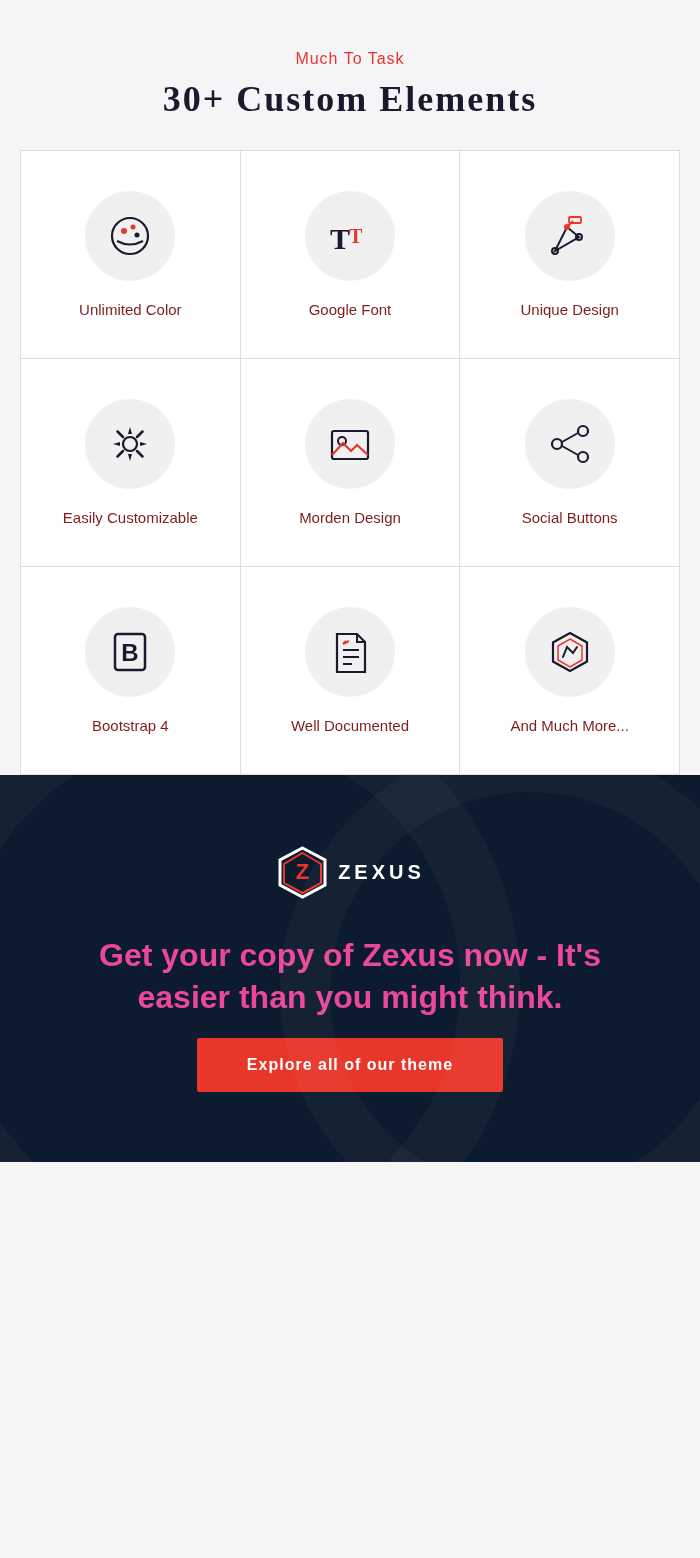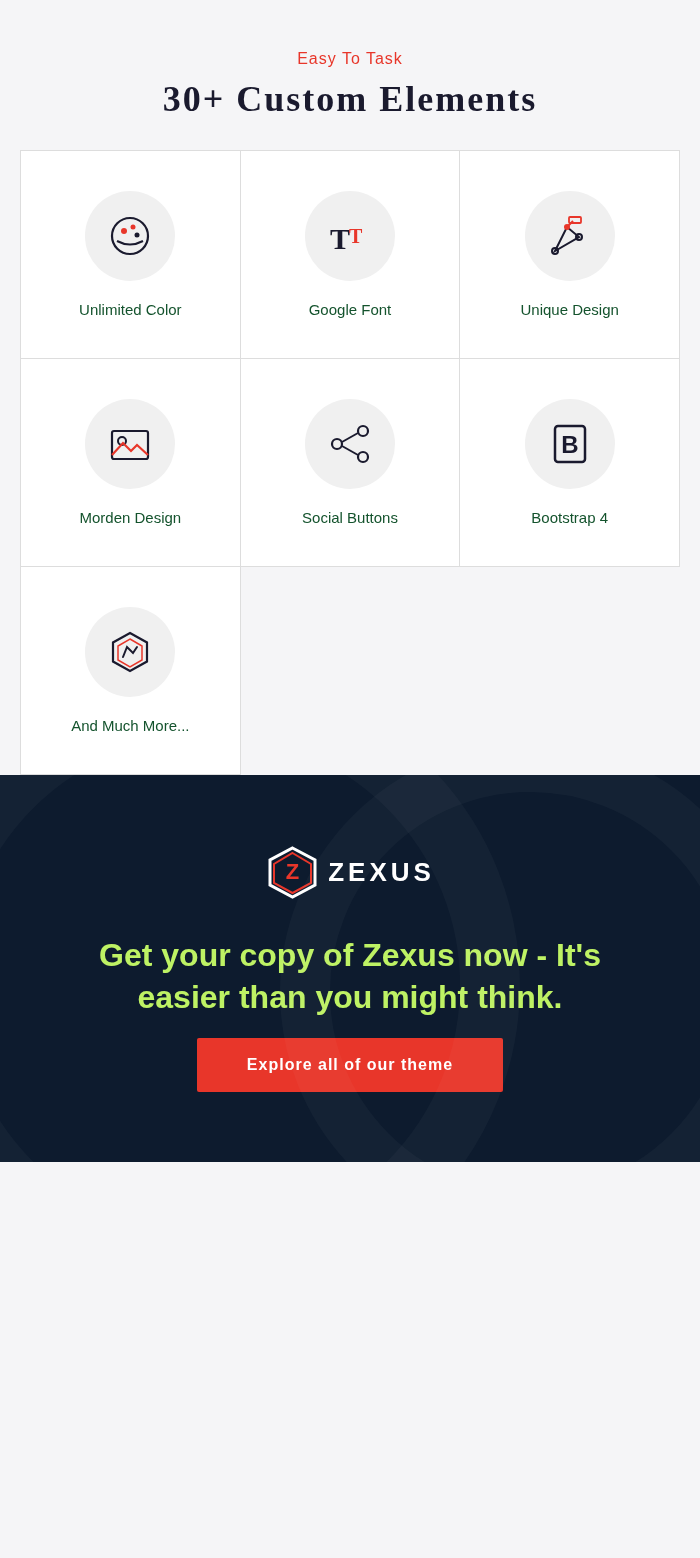--- a/index.html
+++ b/index.html
@@ -52,21 +52,21 @@
       width: 90px;
       height: 90px;
       border-radius: 50%;
       background: #f0f0f0;
       display: flex;
       align-items: center;
       justify-content: center;
     }
     .feature-label {
       font-size: 15px;
-      color: #14532d;
+      color: #7f1d1d;
       font-family: Arial, sans-serif;
       text-align: left;
     }
 
     
     .bottom-section {
       background: #0d1b2e;
       padding: 70px 40px 70px;
       text-align: center;
       position: relative;
@@ -97,28 +97,28 @@
 
     .brand-logo {
       display: flex;
       align-items: center;
       justify-content: center;
       gap: 8px;
       margin-bottom: 35px;
     }
     .logo-text {
       color: #fff;
-      font-size: 26px;
+      font-size: 20px;
       font-weight: 900;
       font-family: Arial, sans-serif;
       letter-spacing: 4px;
     }
 
     .cta-headline {
-      color: #bef264;
+      color: #ec4899;
       font-size: 32px;
       font-weight: 900;
       font-family: Arial, sans-serif;
       line-height: 1.3;
       margin-bottom: 20px;
       max-width: 520px;
       margin-left: auto;
       margin-right: auto;
     }
     .cta-subtext {
@@ -141,21 +141,21 @@
       border-radius: 2px;
     }
 
     
     svg { display: block; }
   </style>
 </head>
 <body>
 
 <div class="top-section">
-  <div class="easy-to-task">Easy To Task</div>
+  <div class="easy-to-task">Much To Task</div>
   <h2 class="main-title">30+ Custom Elements</h2>
 
   <div class="features-grid" id="features-grid">
 
   <div class="feature-cell">
         <div class="icon-circle">
           <svg width="46" height="46" viewBox="0 0 46 46" fill="none" xmlns="http://www.w3.org/2000/svg">
       <circle cx="23" cy="23" r="18" stroke="#1a1a2e" stroke-width="2.2" fill="none"></circle>
       <circle cx="17" cy="18" r="3" fill="#e8362a"></circle>
       <circle cx="26" cy="14" r="2.5" fill="#e8362a"></circle>
@@ -183,20 +183,37 @@
       <circle cx="8" cy="38" r="3" stroke="#1a1a2e" stroke-width="2" fill="none"></circle>
       <line x1="20" x2="26" y1="14" y2="8" stroke="#e8362a" stroke-width="2"></line>
       <rect x="22" y="4" width="12" height="6" rx="1" stroke="#e8362a" stroke-width="1.8" fill="none"></rect>
     </svg>
         </div>
         <span class="feature-label">Unique Design</span>
       </div>
       <div class="feature-cell">
         <div class="icon-circle">
           <svg width="46" height="46" viewBox="0 0 46 46" fill="none">
+      <circle cx="23" cy="23" r="7" stroke="#1a1a2e" stroke-width="2.2"></circle>
+      <path d="M23 6 L25 13 L21 13 Z" fill="#1a1a2e"></path>
+      <path d="M23 40 L25 33 L21 33 Z" fill="#1a1a2e"></path>
+      <path d="M6 23 L13 25 L13 21 Z" fill="#1a1a2e"></path>
+      <path d="M40 23 L33 25 L33 21 Z" fill="#1a1a2e"></path>
+      <path d="M10.5 10.5 L16 16" stroke="#1a1a2e" stroke-width="2.5" stroke-linecap="round"></path>
+      <path d="M35.5 10.5 L30 16" stroke="#1a1a2e" stroke-width="2.5" stroke-linecap="round"></path>
+      <path d="M10.5 35.5 L16 30" stroke="#1a1a2e" stroke-width="2.5" stroke-linecap="round"></path>
+      <path d="M35.5 35.5 L30 30" stroke="#1a1a2e" stroke-width="2.5" stroke-linecap="round"></path>
+      <circle cx="23" cy="23" r="7" stroke="#e8362a" stroke-width="0" fill="none"></circle>
+    </svg>
+        </div>
+        <span class="feature-label">Easily Customizable</span>
+      </div>
+      <div class="feature-cell">
+        <div class="icon-circle">
+          <svg width="46" height="46" viewBox="0 0 46 46" fill="none">
       <rect x="5" y="10" width="36" height="28" rx="2" stroke="#1a1a2e" stroke-width="2.2"></rect>
       <circle cx="15" cy="20" r="4" stroke="#1a1a2e" stroke-width="2"></circle>
       <path d="M5 34 L16 22 L24 30 L30 24 L41 34" stroke="#e8362a" stroke-width="2.2" fill="none"></path>
     </svg>
         </div>
         <span class="feature-label">Morden Design</span>
       </div>
       <div class="feature-cell">
         <div class="icon-circle">
           <svg width="46" height="46" viewBox="0 0 46 46" fill="none">
@@ -214,20 +231,33 @@
           <svg width="46" height="46" viewBox="0 0 46 46" fill="none">
       <rect x="8" y="5" width="30" height="36" rx="3" stroke="#1a1a2e" stroke-width="2.5"></rect>
       <text x="23" y="32" text-anchor="middle" font-size="24" font-weight="900" font-family="Arial" fill="#1a1a2e">B</text>
     </svg>
         </div>
         <span class="feature-label">Bootstrap 4</span>
       </div>
       <div class="feature-cell">
         <div class="icon-circle">
           <svg width="46" height="46" viewBox="0 0 46 46" fill="none">
+      <path d="M10 5 L30 5 L38 13 L38 43 L10 43 Z" stroke="#1a1a2e" stroke-width="2.2" fill="none"></path>
+      <path d="M30 5 L30 13 L38 13" stroke="#1a1a2e" stroke-width="2" fill="none"></path>
+      <line x1="16" y1="21" x2="32" y2="21" stroke="#1a1a2e" stroke-width="2"></line>
+      <line x1="16" y1="28" x2="32" y2="28" stroke="#1a1a2e" stroke-width="2"></line>
+      <line x1="16" y1="35" x2="25" y2="35" stroke="#1a1a2e" stroke-width="2"></line>
+      <path d="M19 12 L16 15 L22 12" stroke="#e8362a" stroke-width="2" fill="none"></path>
+    </svg>
+        </div>
+        <span class="feature-label">Well Documented</span>
+      </div>
+      <div class="feature-cell">
+        <div class="icon-circle">
+          <svg width="46" height="46" viewBox="0 0 46 46" fill="none">
       <polygon points="23,4 40,13.5 40,32.5 23,42 6,32.5 6,13.5" stroke="#1a1a2e" stroke-width="2.2" fill="none"></polygon>
       <polygon points="23,10 35,17 35,31 23,38 11,31 11,17" stroke="#e8362a" stroke-width="1.5" fill="none"></polygon>
       <path d="M16 28 L20 18 L26 24 L30 18" stroke="#1a1a2e" stroke-width="2" fill="none" stroke-linecap="round"></path>
     </svg>
         </div>
         <span class="feature-label">And Much More...</span>
       </div>
     </div>
 </div>
 

